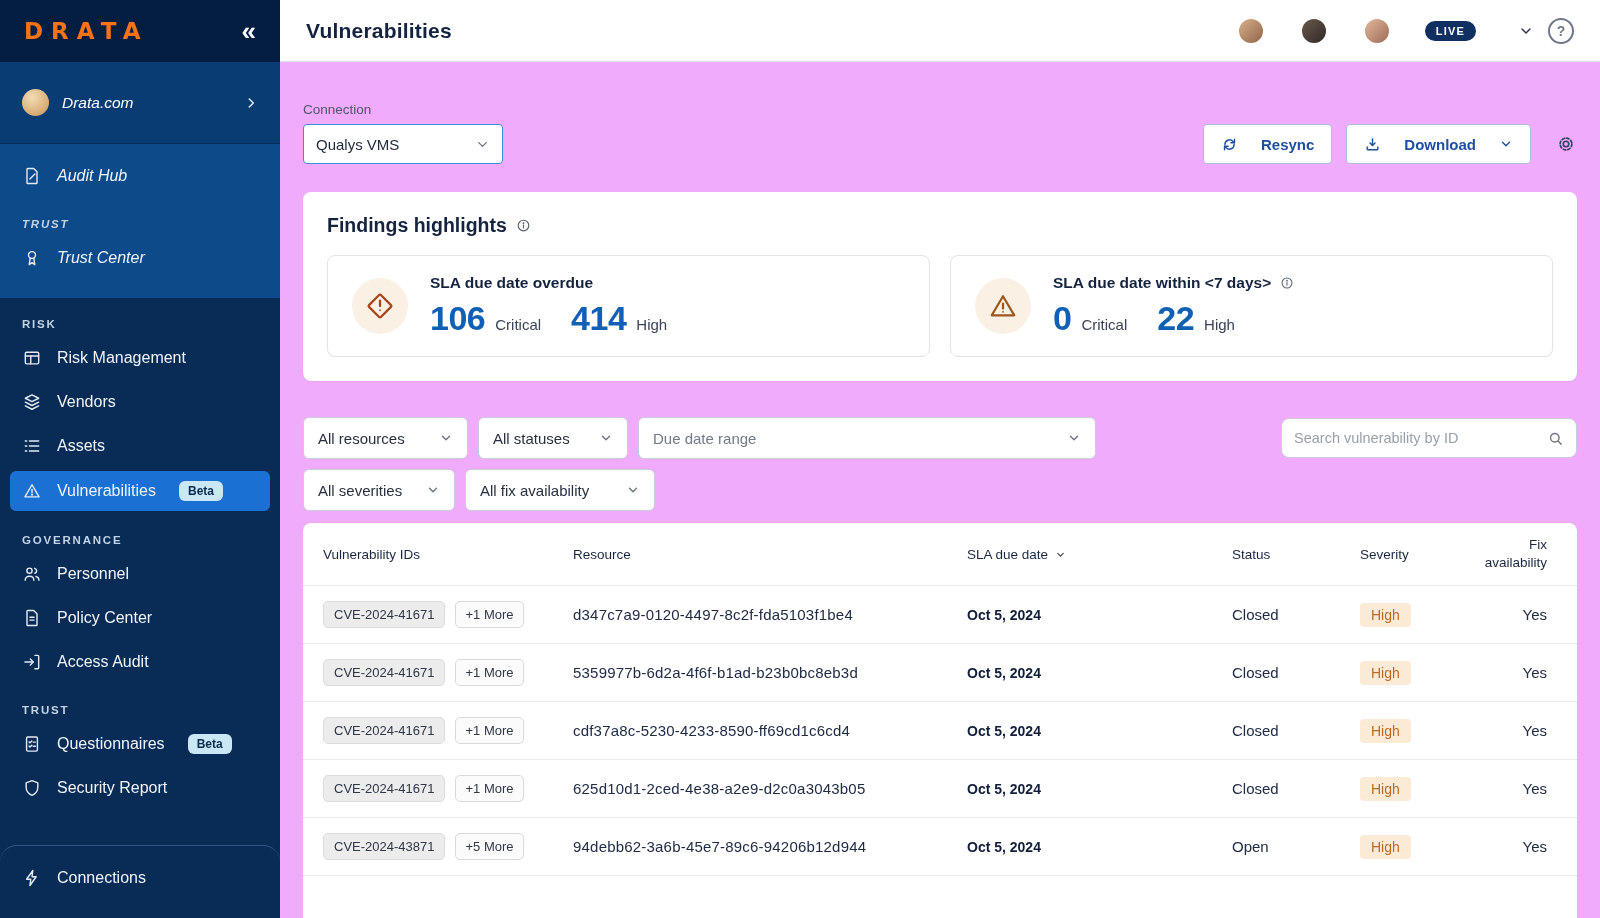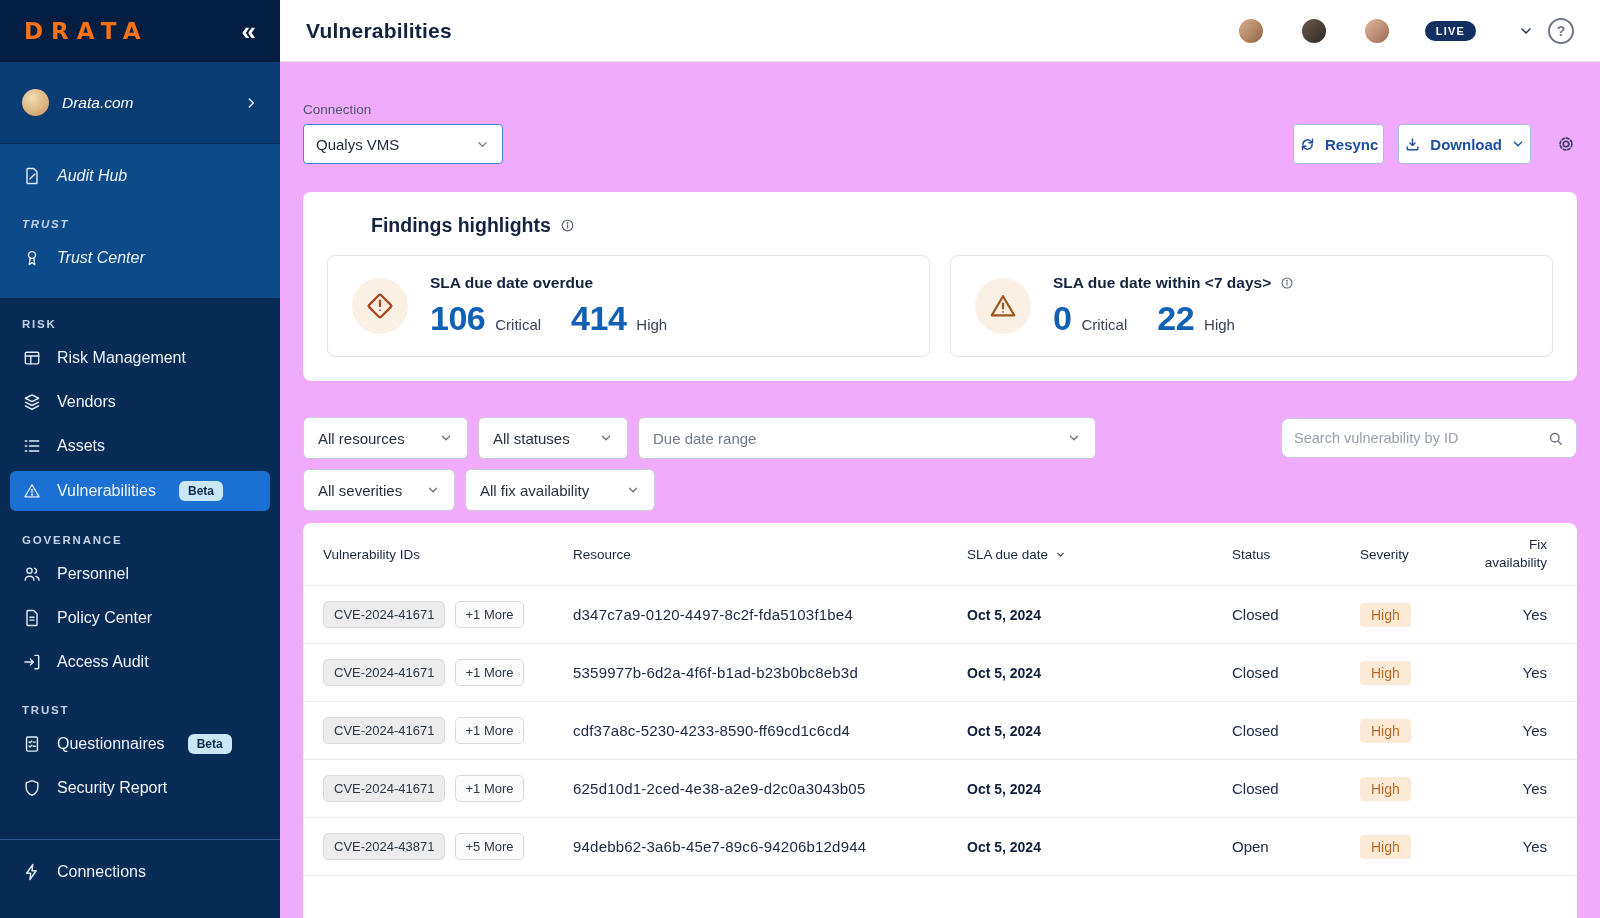--- a/index.html
+++ b/index.html
@@ -28,21 +28,21 @@
     color:#F0F4FA; font-size:16px; cursor:pointer; }
   .nav-item .nico { color:#E3EAF4; flex-shrink:0; }
   .section-label { margin:20px 22px 6px; font-size:11.5px; letter-spacing:1.8px;
     color:#C3D2E6; font-weight:700; }
 
   .side-lower { flex:1; display:flex; flex-direction:column; background:#082C55; overflow:hidden; }
   .nav-item.selected { margin:3px 10px; height:40px; padding:0 12px; border-radius:6px;
     background:#1B70D4; font-weight:500; }
   .beta-chip { margin-left:8px; background:#C9E7F4; color:#0B2B4F; font-size:12px; font-weight:700;
     border-radius:6px; padding:3px 9px; }
-  .side-footer { margin-top:auto; border-top:1px solid rgba(92,140,200,.45); padding:10px 0 24px; }
+  .side-footer { margin-top:auto; border-top:1px solid rgba(92,140,200,.45); padding:10px 0 18px;border-radius:17px; }
 
   
   .main { flex:1; display:flex; flex-direction:column; min-width:0; }
   .topbar { height:62px; background:#fff; border-bottom:1px solid #E3E3E6;
     display:flex; align-items:center; padding:0 26px; flex-shrink:0; }
   .page-title { font-size:21px; font-weight:700; color:#14233F; letter-spacing:.2px; }
   .topbar-right { margin-left:auto; display:flex; align-items:center; gap:14px; }
   .avatar-stack { display:flex; align-items:center;gap:44px; }
   .avatar { width:28px; height:28px; border-radius:50%; border:2px solid #fff; margin-left:-9px; }
   .avatar:first-child { margin-left:0; }
@@ -58,29 +58,29 @@
   .content { flex:1; padding:40px 23px 0; background:#f0abfc; overflow:hidden; }
 
   
   .toolbar-row { display:flex; align-items:flex-end; }
   .connection-label { font-size:13.5px; color:#4E5868; margin-bottom:7px; }
   .select { width:200px; height:40px; background:#fff; border:1.5px solid #3E8BDC; border-radius:4px;
     display:flex; align-items:center; justify-content:space-between; padding:0 12px;
     font-size:15px; color:#1E2838; cursor:pointer; }
   .toolbar-actions { margin-left:auto; display:flex; align-items:center; gap:14px; }
   .btn { height:40px; background:#fff; border:1px solid #A9BFDF; border-radius:4px; color:#1D4F9E;
-    font-size:15px; font-weight:700; display:flex; align-items:center; gap:9px; padding:0 5px; cursor:pointer;
+    font-size:15px; font-weight:700; display:flex; align-items:center; gap:23px; padding:0 17px; cursor:pointer;
     font-family:inherit; }
   .gear-btn { color:#33415E; margin-left:10px; cursor:pointer; }
 
   
   .highlights-card { margin-top:28px; background:#fff; border-radius:8px; padding:22px 24px 24px;
     box-shadow:0 1px 2px rgba(0,0,0,.04); }
   .hl-title-row { display:flex; align-items:center; gap:9px; }
-  .hl-title { font-size:19.5px; font-weight:700; color:#15233F;margin-left:44px; }
+  .hl-title { font-size:19.5px; font-weight:700; color:#15233F; }
   .info-ico { color:#5A6470; }
   .hl-cards { display:flex; gap:20px; margin-top:18px; }
   .hl-card { flex:1; border:1px solid #E4E4E8; border-radius:8px; padding:18px 24px;
     display:flex; align-items:center; gap:22px; }
   .hl-icon-wrap { width:56px; height:56px; border-radius:50%; background:#FAF1E4;
     display:flex; align-items:center; justify-content:center; flex-shrink:0; }
   .hl-body { display:flex; flex-direction:column; gap:7px; }
   .hl-card-title-row { display:flex; align-items:center; gap:9px; }
   .hl-card-title { font-size:15.5px; font-weight:700; color:#15233F; }
   .hl-stats { display:flex; align-items:baseline; }

